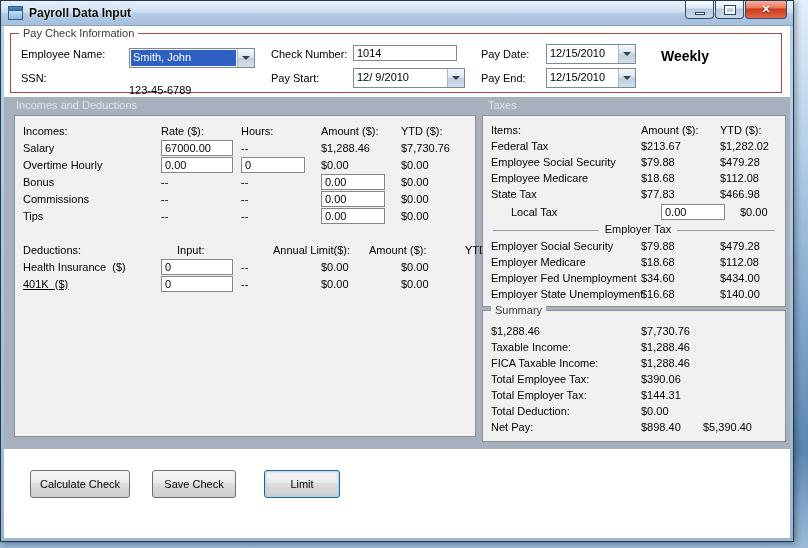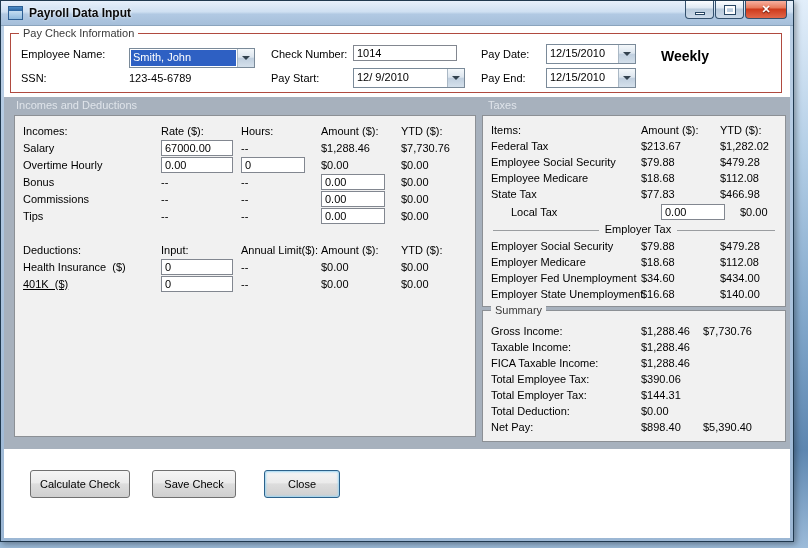--- a/index.html
+++ b/index.html
@@ -52,21 +52,21 @@
   
   .band { position:absolute; left:0; top:71px; width:100%; height:352px; background:#a7b1bd; }
   .band-header { position:absolute; top:2px; color:#dfe4ea; }
   .panel { position:absolute; background:#f1f1f1; border:1px solid #8c9095; }
   .pad { padding:6px 0 0 8px; }
   .u { }
   .link { text-decoration:underline; cursor:pointer; }
 
   .irow { display:grid; grid-template-columns:138px 80px 80px 80px auto; height:17px; align-items:center; }
   .irow > span { display:block; white-space:pre; }
-  .ded-gap { margin-top:17px; }
+  .ded-gap { margin-top:17px;gap:16px; }
   .w72 { width:72px; } .w64 { width:64px; }
 
   .trow { display:grid; grid-template-columns:150px 79px auto; height:16px; align-items:center; }
   .trow > span { display:block; white-space:pre; }
   .trow.tall { height:19px;margin-left:20px; }
   .sep { position:relative; height:15px; margin-top:2px; text-align:center; }
   .sep::before { content:""; position:absolute; left:2px; right:10px; top:7px; border-top:1px solid #9a9da0; }
   .sep span { position:relative; background:#f1f1f1; padding:0 6px; }
 
   .srow { display:grid; grid-template-columns:150px 62px auto; height:16px; align-items:center; }
@@ -108,21 +108,21 @@
 
         <span class="lbl" style="left:10px;top:14px">Employee Name:</span>
         <div class="combo" style="left:118px;top:14px;width:126px">
           <span class="val sel">Smith, John</span>
           <span class="cbtn">
               <i class="arr"></i>
             </span>
         </div>
 
         <span class="lbl" style="left:10px;top:38px">SSN:</span>
-        <span class="static-val" style="left:118px;top:38px">123-45-6789</span>
+        <span class="static-val" style="left:118px;top:50px">123-45-6789</span>
 
         <span class="lbl" style="left:260px;top:14px">Check Number:</span>
         <input class="tb abs" style="left: 342px; top: 11px; width: 104px;" value="1014">
 
         <span class="lbl" style="left:260px;top:38px">Pay Start:</span>
         <div class="combo" style="left:342px;top:34px;width:112px">
           <span class="val">12/ 9/2010</span>
           <span class="cbtn">
               <i class="arr"></i>
             </span>
@@ -275,21 +275,20 @@
               <span>$16.68</span>
               <span>$140.00</span>
             </div>
           </div>
         </div>
 
         <div class="panel" style="left:478px;top:213px;width:304px;height:132px">
           <span class="summary-label">Summary</span>
           <div class="pad" style="padding-top:12px">
             <div class="srow">
-              <span>Gross Income:</span>
               <span>$1,288.46</span>
               <span>$7,730.76</span>
             </div>
             <div class="srow">
               <span>Taxable Income:</span>
               <span>$1,288.46</span>
               <span></span>
             </div>
             <div class="srow">
               <span>FICA Taxable Income:</span>
@@ -315,17 +314,17 @@
               <span>Net Pay:</span>
               <span>$898.40</span>
               <span>$5,390.40</span>
             </div>
           </div>
         </div>
       </div>
 
       <button class="btn" style="left:26px;top:444px;width:100px">Calculate Check</button>
       <button class="btn" style="left:148px;top:444px;width:84px">Save Check</button>
-      <button class="btn btn-default" style="left:260px;top:444px;width:76px">Close</button>
+      <button class="btn btn-default" style="left:260px;top:444px;width:76px">Limit</button>
 
     </div>
   </div>
 </div>
 
 </body></html>

